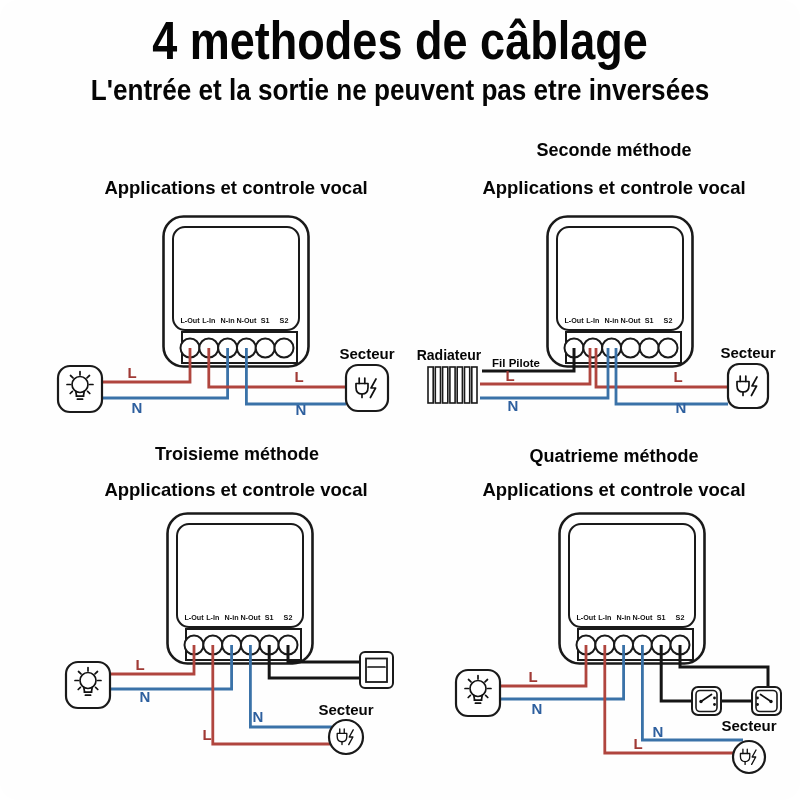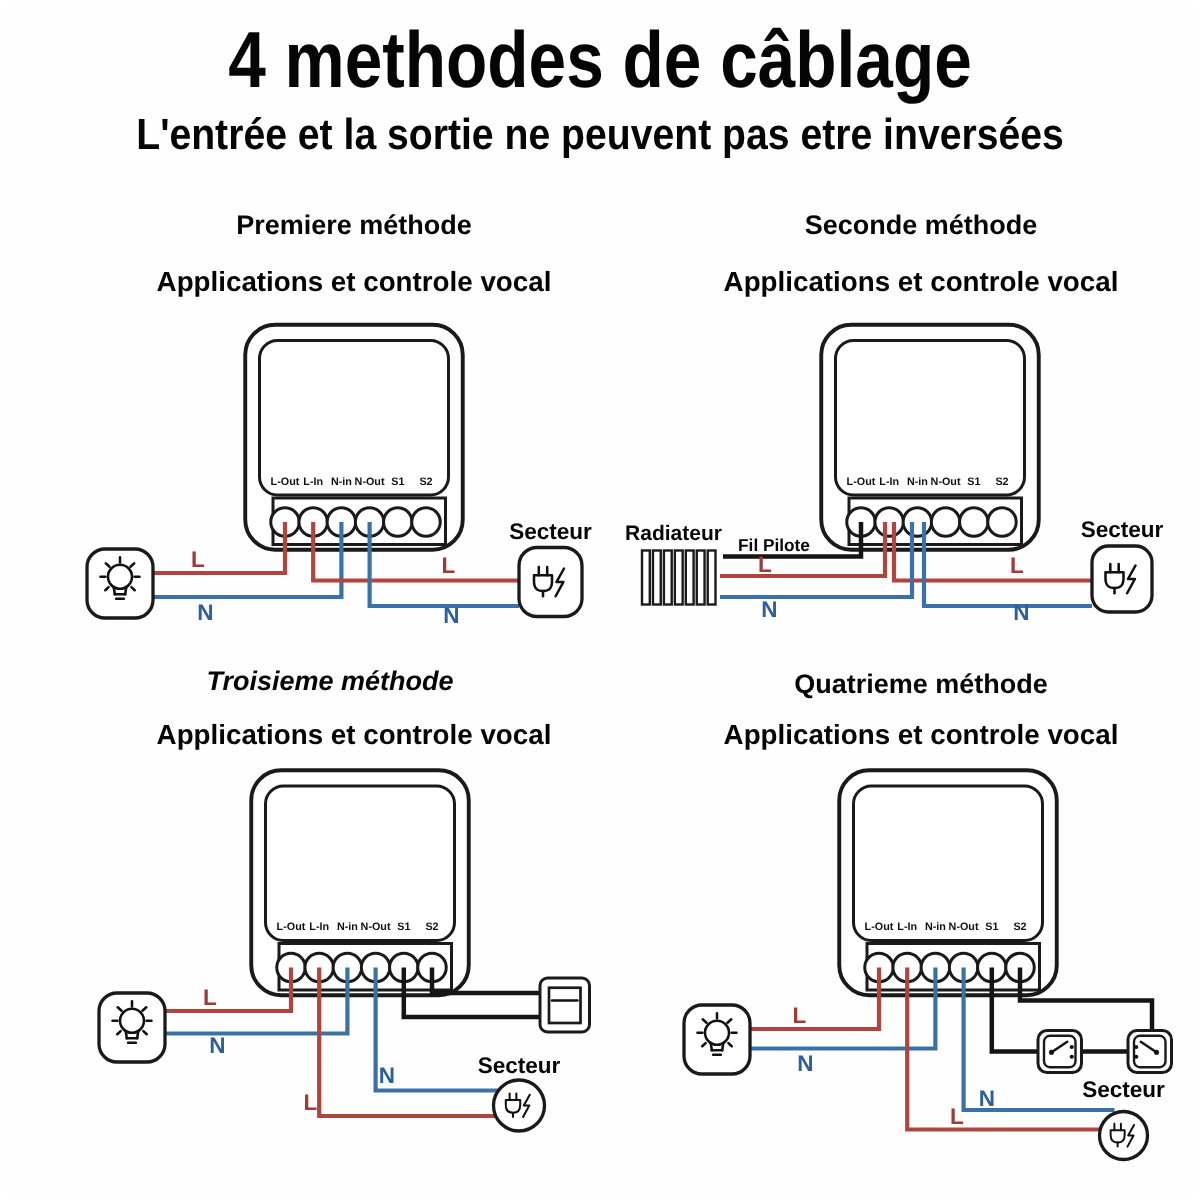--- a/index.html
+++ b/index.html
@@ -5,21 +5,21 @@
   html,body{margin:0;padding:0;background:#fff;}
   .stage{position:relative;width:800px;height:800px;background:#fefefe;overflow:hidden;
          font-family:"Liberation Sans",sans-serif;color:#000;border-radius:18px;}
   .hd{position:absolute;text-align:center;font-weight:bold;line-height:1;white-space:nowrap;color:#050505;}
   .title{left:0;top:14px;width:800px;font-size:53px;transform:scaleX(.85);}
   .subtitle{left:0;top:76px;width:800px;font-size:29px;transform:scaleX(.9);}
   .mname-l{left:40px;top:141px;width:392px;font-size:18px;}
   .mdesc-l{left:40px;top:179px;width:392px;font-size:18.5px;}
   .mname-r{left:418px;top:141px;width:392px;font-size:18px;}
   .mdesc-r{left:418px;top:179px;width:392px;font-size:18.5px;}
-  .mname-l3{left:24px;top:445px;width:392px;font-size:18px;font-style:italic;}
+  .mname-l3{left:41px;top:445px;width:392px;font-size:18px;}
   .mdesc-l3{left:40px;top:481px;width:392px;font-size:18.5px;}
   .mname-r4{left:418px;top:447px;width:392px;font-size:18px;}
   .mdesc-r4{left:418px;top:481px;width:392px;font-size:18.5px;}
   svg.diagram{position:absolute;left:0;top:0;}
   .outline{fill:#fff;stroke:#1a1a1a;}
   .wire{fill:none;stroke-width:2.8;}
   .blackwire{fill:none;stroke-width:3;}
   text{font-family:"Liberation Sans",sans-serif;font-weight:bold;}
   .term{font-size:7.2px;text-anchor:middle;fill:#111;}
   .wlab{font-size:15px;text-anchor:middle;}
@@ -29,21 +29,20 @@
   .icon{fill:none;stroke:#111;stroke-width:1.7;stroke-linecap:round;stroke-linejoin:round;}
 </style>
 </head>
 <body>
 
 <div class="stage">
 
   <div class="hd title">4 methodes de câblage</div>
   <div class="hd subtitle">L'entrée et la sortie ne peuvent pas etre inversées</div>
 
-  <div class="hd mname-l">Premiere méthode</div>
   <div class="hd mdesc-l">Applications et controle vocal</div>
   <div class="hd mname-r">Seconde méthode</div>
   <div class="hd mdesc-r">Applications et controle vocal</div>
   <div class="hd mname-l3">Troisieme méthode</div>
   <div class="hd mdesc-l3">Applications et controle vocal</div>
   <div class="hd mname-r4">Quatrieme méthode</div>
   <div class="hd mdesc-r4">Applications et controle vocal</div>
 
   <svg class="diagram" width="800" height="800" viewBox="0 0 800 800">
     <defs>

